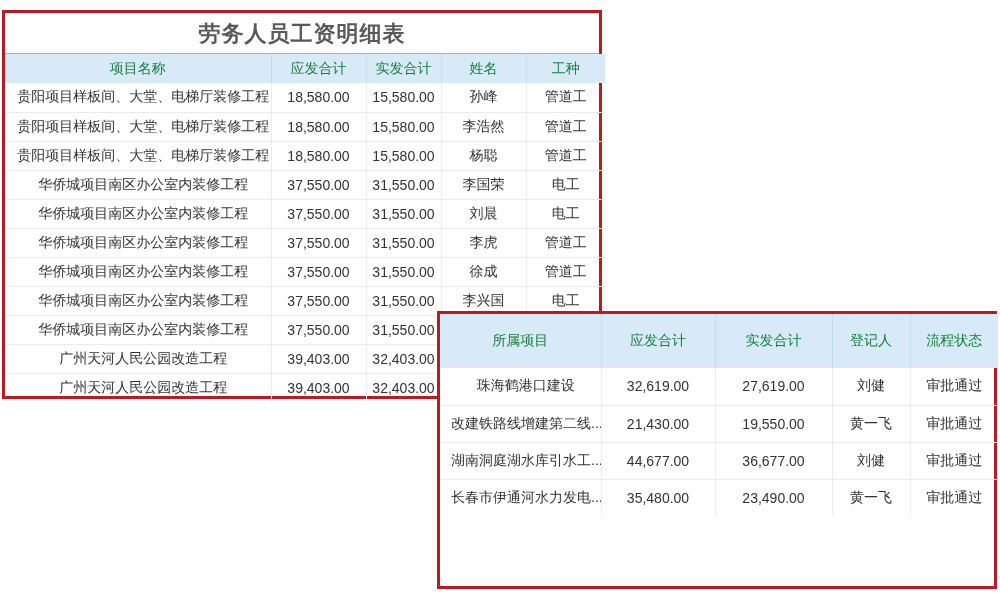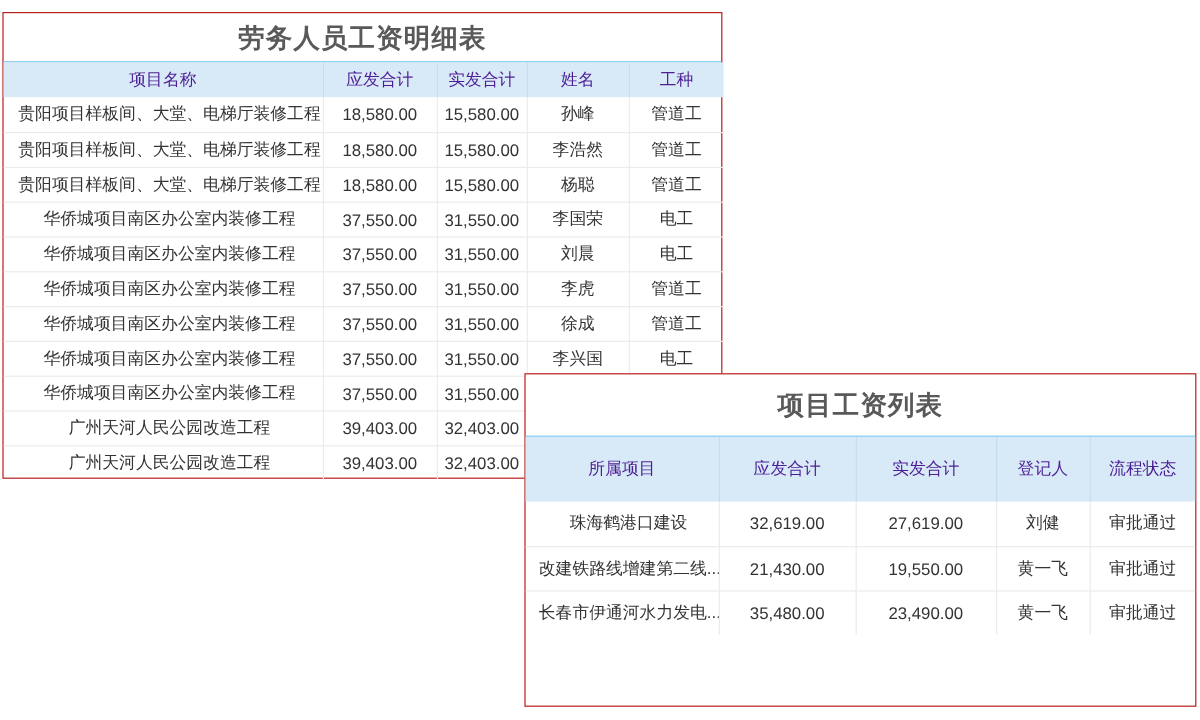--- a/index.html
+++ b/index.html
@@ -1,30 +1,30 @@
 <!DOCTYPE html>
 <html><head>
 <meta charset="utf-8">
 <style>
   * { margin:0; padding:0; box-sizing:border-box; }
   html,body { width:1000px; height:600px; background:#ffffff; overflow:hidden;
               font-family:"Liberation Sans","DejaVu Sans",sans-serif; }
   .stage { position:relative; width:1000px; height:600px; background:#fff; }
 
-  .panel { position:absolute; background:#ffffff; border:1px solid #b91c1c; }
+  .panel { position:absolute; background:#ffffff; border:3px solid #b91c1c; }
   .panel1 { left:2px; top:10px; width:600px; height:389px; z-index:1; }
   .panel2 { left:437px; top:311px; width:560px; height:278px; z-index:2; }
 
   .panel-title { text-align:center; font-weight:bold; color:#595959;
                  font-size:22px; letter-spacing:1px; }
   .panel1 .panel-title { height:41px; line-height:41px; border-bottom:1px solid #74c2ee; }
   .panel2 .panel-title { height:52px; line-height:52px; border-bottom:1px solid #74c2ee; }
 
   table.grid { width:100%; border-collapse:collapse; table-layout:fixed; }
-  table.grid th { background:#d8e9f7; color:#4c1d95; font-weight:normal; font-size:14px;
+  table.grid th { background:#d8e9f7; color:#15803d; font-weight:normal; font-size:14px;
                   text-align:center; border-right:1px solid #c3ddf0; }
   table.grid th:last-child { border-right:none;margin-top:26px; }
   .grid1 th { height:29px; }
   .grid2 th { height:54px; }
 
   table.grid td { font-size:14px; color:#333333; text-align:center;
                   border-right:1px solid #ececec; border-bottom:1px solid #ececec;
                   white-space:nowrap; overflow:hidden; }
   table.grid td:last-child { border-right:none;text-align:center; }
   table.grid tr:last-child td { border-bottom:none; }
@@ -135,21 +135,20 @@
           <td>39,403.00</td>
           <td>32,403.00</td>
           <td></td>
           <td></td>
         </tr>
       </tbody>
     </table>
   </section>
 
   <section class="panel panel2">
-    <div class="panel-title">项目工资列表</div>
     <table class="grid grid2">
       <colgroup>
         <col style="width:161px">
           <col style="width:114px">
           <col style="width:117px">
         <col style="width:78px">
           <col style="width:88px">
       </colgroup>
       <thead>
         <tr>
@@ -169,20 +168,27 @@
           <td class="status">审批通过</td>
         </tr>
         <tr>
           <td class="cell-left link">改建铁路线增建第二线...</td>
           <td>21,430.00</td>
           <td>19,550.00</td>
           <td class="link">黄一飞</td>
           <td class="status">审批通过</td>
         </tr>
         <tr>
+          <td class="cell-left link">湖南洞庭湖水库引水工...</td>
+          <td>44,677.00</td>
+          <td>36,677.00</td>
+          <td class="link">刘健</td>
+          <td class="status">审批通过</td>
+        </tr>
+        <tr>
           <td class="cell-left link">长春市伊通河水力发电...</td>
           <td>35,480.00</td>
           <td>23,490.00</td>
           <td class="link">黄一飞</td>
           <td class="status">审批通过</td>
         </tr>
       </tbody>
     </table>
   </section>
 

